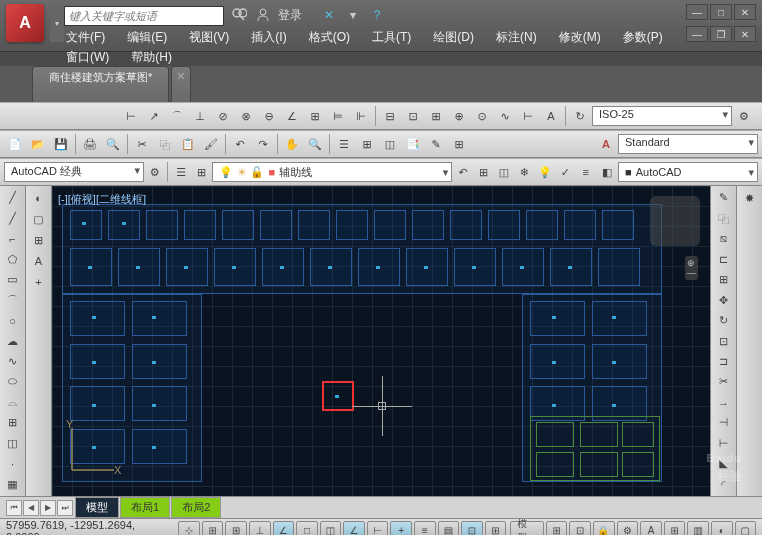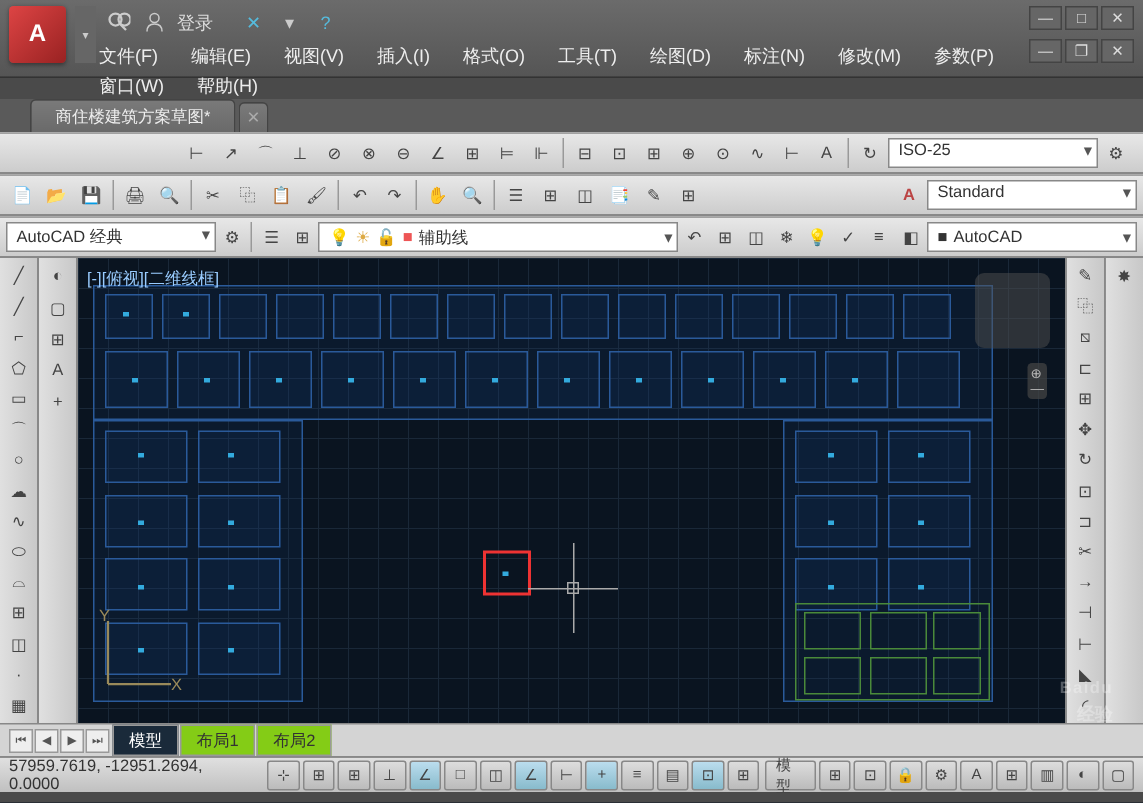--- a/index.html
+++ b/index.html
@@ -9,21 +9,21 @@
 .title-dd{width:14px;height:38px;margin-top:4px;background:#666;display:flex;align-items:center;justify-content:center;color:#ccc;font-size:8px}
 .title-text{color:#ddd;margin:8px 8px 0 12px;font-size:12px}
 .search-box{margin-top:6px;width:160px;height:20px;background:#fff;border:1px solid #333;padding:2px 4px;color:#999;font-style:italic}
 .title-icons{display:flex;gap:6px;margin:6px 0 0 6px;align-items:center}
 .ti{width:18px;height:18px;color:#ccc;display:flex;align-items:center;justify-content:center;font-size:12px}
 .win-controls{position:absolute;right:6px;top:4px;display:flex;gap:2px}
 .wc{width:22px;height:16px;background:#666;color:#ddd;display:flex;align-items:center;justify-content:center;font-size:10px;border:1px solid #444}
 .menubar{position:absolute;left:56px;top:26px;display:flex;gap:2px}
 .menu-item{color:#eee;padding:3px 10px;font-size:12px}
 .menubar2{position:absolute;left:56px;top:46px;display:flex;gap:2px;z-index:2}
-.filetabs{height:22px;background:#5a5a5a;display:flex;align-items:flex-end;padding-left:20px;margin-top:14px}
+.filetabs{height:36px;background:#5a5a5a;display:flex;padding-left:32px;margin-top:14px}
 .filetab{background:linear-gradient(#7a7a7a,#6a6a6a);padding:3px 16px;border-radius:4px 4px 0 0;color:#eee;border:1px solid #444;border-bottom:none;margin-right:2px}
 .filetab-close{width:20px;padding:3px 4px;color:#aaa}
 .toolbar{height:28px;background:linear-gradient(#e8e8e8,#cccccc);border-top:1px solid #aaa;border-bottom:1px solid #888;display:flex;align-items:center;padding:0 4px;gap:1px}
 .tb-btn{width:22px;height:22px;display:flex;align-items:center;justify-content:center;color:#444;border:1px solid transparent;border-radius:2px}
 .tb-sep{width:1px;height:20px;background:#999;margin:0 2px}
 .tb-dd{height:20px;background:#fff;border:1px solid #888;padding:1px 16px 1px 6px;position:relative;color:#333}
 .tb-dd::after{content:"▾";position:absolute;right:3px;color:#555}
 .tb-dd.wide{min-width:140px}
 .canvas-area{position:relative;height:310px;display:flex}
 .vtoolbar{width:26px;background:linear-gradient(90deg,#e0e0e0,#c8c8c8);border-right:1px solid #888;display:flex;flex-direction:column;align-items:center;padding:2px 0;gap:1px}
@@ -55,20 +55,21 @@
 .watermark small{font-size:12px;display:block;text-align:right;letter-spacing:0}
 .login-txt{color:#ddd;font-size:12px}
 svg{display:block}
 </style>
 </head>
 <body>
 
 <div class="titlebar">
   <div class="logo">A</div>
   <div class="title-dd">▾</div>
+  <input class="search-box" placeholder="键入关键字或短语" style="">
   <div class="title-icons">
     <div class="ti">
         <svg width="16" height="16" viewBox="0 0 16 16">
           <circle cx="6" cy="6" r="4" stroke="#ccc" fill="none" stroke-width="1.5"></circle>
           <line x1="9" y1="9" x2="13" y2="13" stroke="#ccc" stroke-width="1.5"></line>
           <circle cx="12" cy="6" r="4" stroke="#ccc" fill="none" stroke-width="1.5"></circle>
         </svg>
       </div>
     <div class="ti">
         <svg width="14" height="14" viewBox="0 0 14 14">

